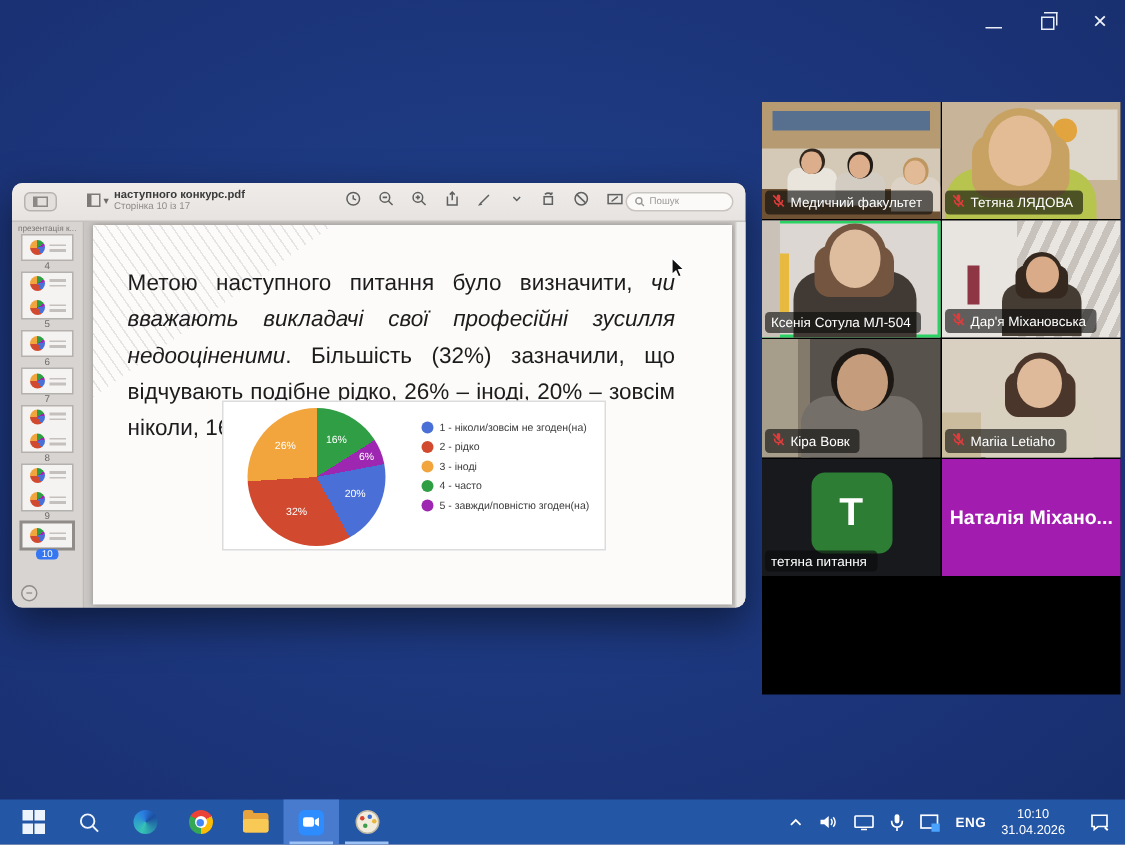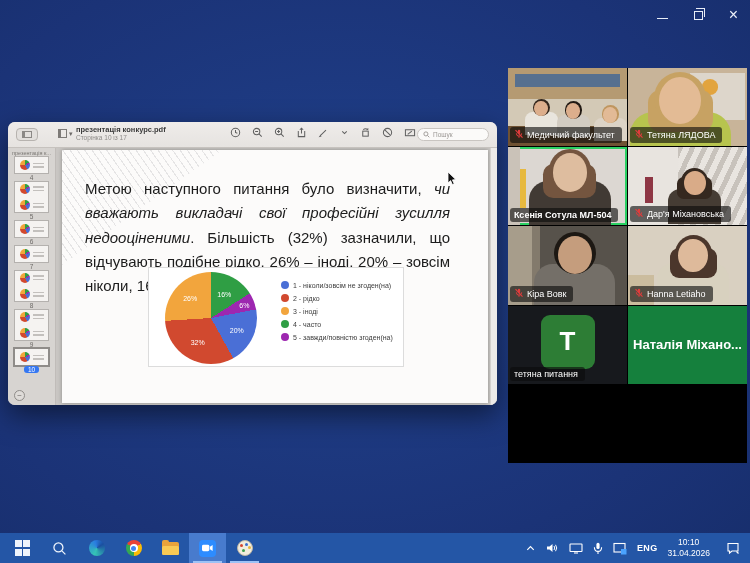--- a/index.html
+++ b/index.html
@@ -55,21 +55,21 @@
   .pie-label { position:absolute; color:#fff; font-size:7px; transform:translate(-50%,-50%); }
   .legend { position:absolute; left:132px; top:13px; }
   .legend-row { display:flex; align-items:center; gap:4px; margin-bottom:5px; }
   .legend-dot { width:8px; height:8px; border-radius:50%; flex:none; }
   .legend-text { font-size:7px; color:#3c3c3c; white-space:nowrap; }
   
   .cursor { position:absolute; left:447px; top:172px; z-index:60; }
   
   .participants { position:absolute; left:508px; top:68px; width:239px; height:395px; background:#000; display:grid; grid-template-columns:1fr 1fr; grid-template-rows:repeat(5,1fr); gap:1px; z-index:20; }
   .tile { position:relative; overflow:hidden; background:#222; }
-  .tile.active-speaker { box-shadow:inset 0 0 0 2px #2ad163;font-weight:bold; }
+  .tile.active-speaker { box-shadow:inset 0 0 0 2px #2ad163; }
   .tile .scene-rect, .tile .person-hair, .tile .person-head, .tile .person-body, .tile .person-longhair { position:absolute; }
   .tile .chevron-pattern { position:absolute; right:0; top:0; width:58%; height:100%; opacity:.75;
      background:repeating-linear-gradient(115deg,#bdb7b0 0 5px,#e9e5e0 5px 11px); }
   .tile-label { position:absolute; left:2px; bottom:3px; display:flex; align-items:center; gap:3px; background:rgba(12,12,12,.62); color:#fff; font-size:9px; padding:2px 7px 2px 4px; border-radius:3px; max-width:97%; white-space:nowrap; overflow:hidden; z-index:5; }
   .tile-bigname { position:absolute; inset:0; display:flex; align-items:center; justify-content:center; color:#fff; font-size:13px; font-weight:bold; }
   .tile-avatar { position:absolute; left:50%; top:46%; transform:translate(-50%,-50%); width:54px; height:54px; border-radius:9px; display:flex; align-items:center; justify-content:center; color:#fff; font-size:26px; font-weight:bold; }
   
   .taskbar { position:absolute; left:0; bottom:0; width:750px; height:30px; background:#2456a6; display:flex; align-items:center; z-index:40; }
   .task-icons { display:flex; margin-left:4px; }
   .task-btn { width:37px; height:30px; display:flex; align-items:center; justify-content:center; position:relative; }
@@ -105,21 +105,21 @@
 <div class="pdf-window">
   <div class="pdf-titlebar">
     <div class="tb-pill">
         <span></span>
       </div>
     <div class="tb-view">
         <span class="sq"></span>
         <span class="chev">▾</span>
       </div>
     <div class="tb-titleblock">
-      <div class="doc-title">презентація конкурс.pdf</div>
+      <div class="doc-title">наступного конкурс.pdf</div>
       <div class="doc-page">Сторінка 10 із 17</div>
     </div>
     <div class="tb-icons">
       <span>
           <svg width="11" height="11" viewBox="0 0 12 12" fill="none" stroke="#606060" stroke-width="1.1">
             <circle cx="6" cy="6" r="4.6"></circle>
             <path d="M6 3.4 V6 L8 6.8"></path>
           </svg>
         </span>
       <span>
@@ -401,30 +401,30 @@
       <div class="person-body" style="left: 29.45px; top: 37.08px; width: 72px; height: 48px; background: rgb(216, 209, 191); border-radius: 16.5px 16.5px 0px 0px;"></div>
       <div class="person-longhair" style="left: 42.05px; top: 21.48px; width: 46.8px; height: 30px; background: rgb(75, 54, 43); border-radius: 9px;"></div>
       <div class="person-hair" style="left: 46.85px; top: 8.88px; width: 37.2px; height: 37.2px; background: rgb(75, 54, 43); border-radius: 50%;"></div>
       <div class="person-head" style="left: 50.45px; top: 12.48px; width: 30px; height: 33.6px; background: rgb(222, 186, 155); border-radius: 50%;"></div>
       <div class="tile-label">
         <span><svg width="10" height="10" viewBox="0 0 12 12">
             <rect x="4.6" y="0.8" width="2.8" height="5.4" rx="1.4" fill="#e03c3c"></rect>
             <path d="M2.8 5.2 Q2.8 8.6 6 8.6 Q9.2 8.6 9.2 5.2 M6 8.6 V10.6" fill="none" stroke="#e03c3c" stroke-width="1.2"></path>
             <line x1="1.8" y1="1.4" x2="10.2" y2="10.4" stroke="#e03c3c" stroke-width="1.4"></line>
           </svg></span>
-        <span>Hanna Letiaho</span>
+        <span>Mariia Letiaho</span>
       </div>
     </div>
     <div class="tile" style="background: rgb(23, 25, 29);">
       <div class="tile-avatar" style="background: rgb(45, 125, 53);">Т</div>
       <div class="tile-label">
         <span>тетяна питання</span>
       </div>
     </div>
-    <div class="tile" style="background: #15803d;">
+    <div class="tile" style="background: #a21caf;">
       <div class="tile-bigname">Наталія Міхано...</div>
     </div>
   </div>
 
 <div class="taskbar">
   <div class="task-icons">
     <div class="task-btn">
         <span class="start-logo">
           <i></i>
           <i></i>

